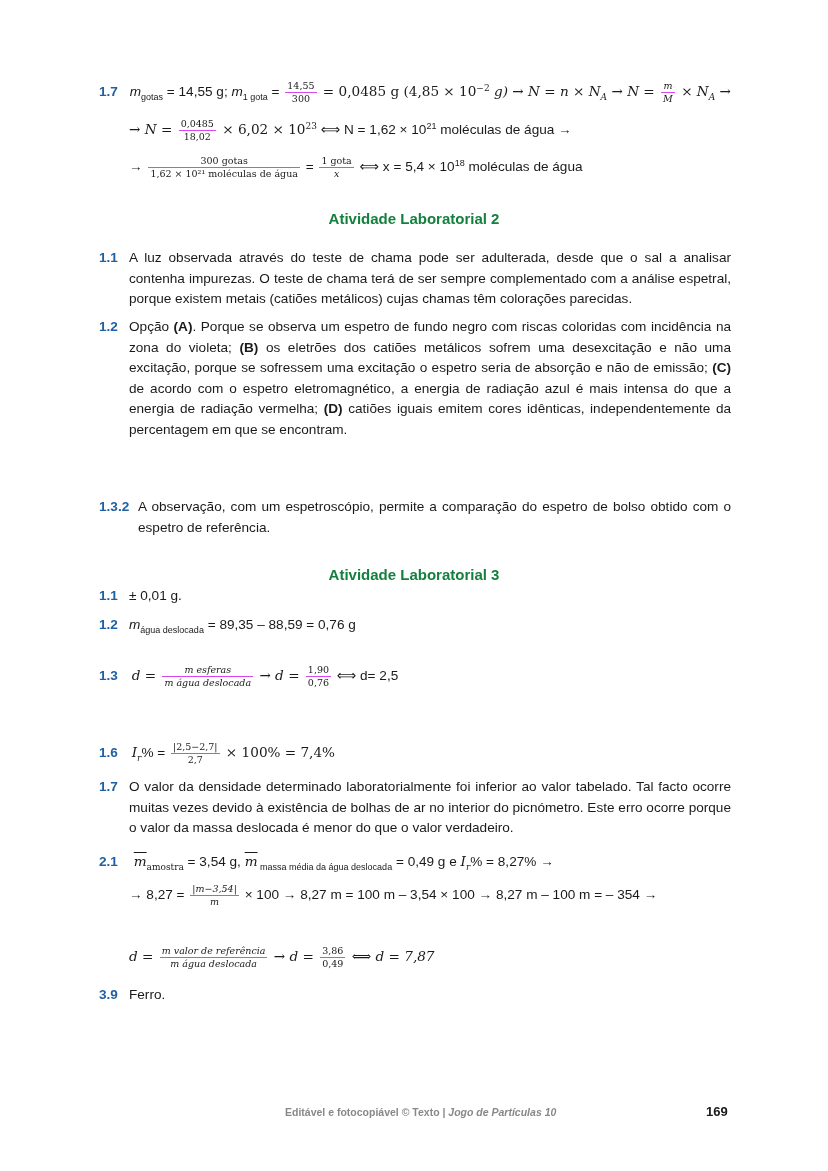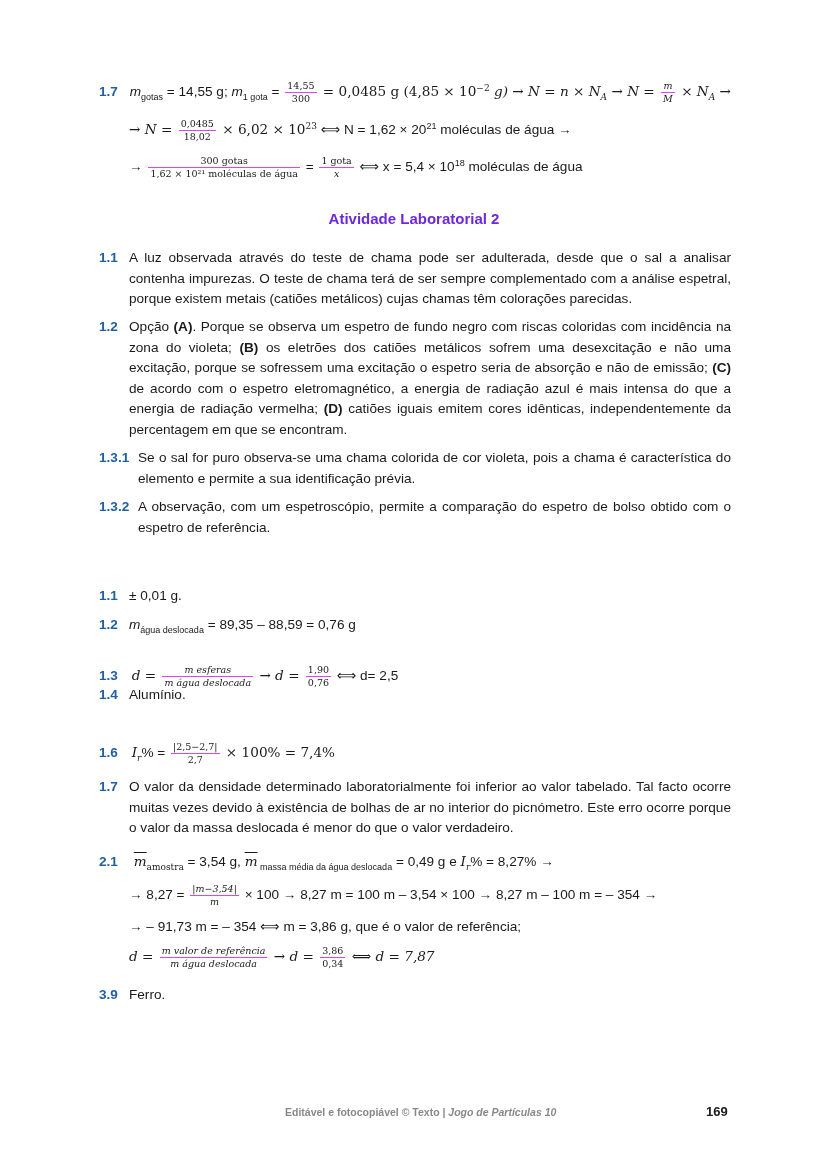--- a/index.html
+++ b/index.html
@@ -11,87 +11,80 @@
   .txt { display: block; margin-left: 30px; text-align: justify; }
   .txt.w2 { margin-left: 39px; }
   .line { position: absolute; white-space: nowrap; line-height: 22px; }
   .math { font-family: "DejaVu Serif", "Liberation Serif", serif; font-style: italic; }
   .rm { font-family: "DejaVu Serif", "Liberation Serif", serif; font-style: normal; }
   .it { font-style: italic; }
   sub, sup { font-size: 9px; line-height: 0; }
   .frac { display: inline-block; vertical-align: middle; text-align: center; margin: 0 2px; }
   .frac > span { display: block; font-family: "DejaVu Serif", "Liberation Serif", serif; font-size: 9.5px; line-height: 12px; padding: 0 2px; }
   .frac > span.top { border-bottom: 1px solid #d946ef; }
-  .heading { position: absolute; left: 0; width: 828px; text-align: center; color: #6d28d9; font-weight: bold; font-size: 15px; }
+  .heading { position: absolute; left: 0; width: 828px; text-align: center; color: #15803d; font-weight: bold; font-size: 15px; }
   .bold { font-weight: bold; }
   .footer { position: absolute; top: 1106px; left: 285px; font-size: 10.5px; color: #888888; font-weight: bold; }
   .footer .it { font-weight: bold; font-style: italic; }
   .pagenum { position: absolute; top: 1104px; left: 706px; font-size: 13px; font-weight: bold; color: #1a1a1a; }
   .bar { text-decoration: overline; }
 </style>
 </head>
 <body>
 
 <div class="page">
 
   <div class="line" style="top:80px; left:99px;">
     <span class="num" style="position:static;">1.7</span>
     <span style="margin-left:8px;" class="it">m</span><sub>gotas</sub><span> = 14,55 g; </span><span class="it">m</span><sub>1 gota</sub><span> = </span><span class="frac"><span class="top">14,55</span><span>300</span></span><span class="rm"> = 0,0485 g (4,85 × 10</span><sup class="rm">−2</sup><span class="math"> g) → N = n × N</span><sub class="math">A</sub><span class="math"> → N = </span><span class="frac"><span class="top math">m</span><span class="math">M</span></span><span class="math"> × N</span><sub class="math">A</sub><span class="math"> →</span>
   </div>
 
   <div class="line" style="top:118px; left:129px;">
-    <span class="math">→ N = </span><span class="frac"><span class="top">0,0485</span><span>18,02</span></span><span class="rm"> × 6,02 × 10</span><sup class="rm">23</sup><span> ⟺ N = 1,62 × 20</span><sup>21</sup><span> moléculas de água →</span>
+    <span class="math">→ N = </span><span class="frac"><span class="top">0,0485</span><span>18,02</span></span><span class="rm"> × 6,02 × 10</span><sup class="rm">23</sup><span> ⟺ N = 1,62 × 10</span><sup>21</sup><span> moléculas de água →</span>
   </div>
 
   <div class="line" style="top:155px; left:129px;">
     <span>→ </span><span class="frac"><span class="top">300 gotas</span><span>1,62 × 10²¹ moléculas de água</span></span><span> = </span><span class="frac"><span class="top">1 gota</span><span class="math">x</span></span><span> ⟺ x = 5,4 × 10</span><sup>18</sup><span> moléculas de água</span>
   </div>
 
   <div class="heading" style="top:210px;">Atividade Laboratorial 2</div>
 
   <div class="item" style="top:248px;">
     <span class="num">1.1</span>
     <span class="txt">A luz observada através do teste de chama pode ser adulterada, desde que o sal a analisar contenha impurezas. O teste de chama terá de ser sempre complementado com a análise espetral, porque existem metais (catiões metálicos) cujas chamas têm colorações parecidas.</span>
   </div>
 
   <div class="item" style="top:317px;">
     <span class="num">1.2</span>
     <span class="txt"><span>Opção </span><span class="bold">(A)</span><span>. Porque se observa um espetro de fundo negro com riscas coloridas com incidência na zona do violeta; </span><span class="bold">(B)</span><span> os eletrões dos catiões metálicos sofrem uma desexcitação e não uma excitação, porque se sofressem uma excitação o espetro seria de absorção e não de emissão; </span><span class="bold">(C)</span><span> de acordo com o espetro eletromagnético, a energia de radiação azul é mais intensa do que a energia de radiação vermelha; </span><span class="bold">(D)</span><span> catiões iguais emitem cores idênticas, independentemente da percentagem em que se encontram.</span></span>
   </div>
 
-  <div class="item" style="top:448px;">
-    <span class="num">1.3.1</span>
-    <span class="txt w2">Se o sal for puro observa-se uma chama colorida de cor violeta, pois a chama é característica do elemento e permite a sua identificação prévia.</span>
-  </div>
 
   <div class="item" style="top:497px;">
     <span class="num">1.3.2</span>
     <span class="txt w2">A observação, com um espetroscópio, permite a comparação do espetro de bolso obtido com o espetro de referência.</span>
   </div>
 
+  <div class="heading" style="top:566px;">Atividade Laboratorial 3</div>
 
   <div class="item" style="top:586px;">
     <span class="num">1.1</span>
     <span class="txt">± 0,01 g.</span>
   </div>
 
   <div class="item" style="top:615px;">
     <span class="num">1.2</span>
     <span class="txt"><span class="it">m</span><sub>água deslocada</sub><span> = 89,35 – 88,59 = 0,76 g</span></span>
   </div>
 
   <div class="line" style="top:664px; left:99px;">
     <span class="num" style="position:static;">1.3</span>
     <span style="margin-left:10px;" class="math">d = </span><span class="frac"><span class="top math">m esferas</span><span class="math">m água deslocada</span></span><span class="math"> → d = </span><span class="frac"><span class="top">1,90</span><span>0,76</span></span><span> ⟺ d= 2,5</span>
   </div>
 
-  <div class="item" style="top:685px;">
-    <span class="num">1.4</span>
-    <span class="txt">Alumínio.</span>
-  </div>
 
 
   <div class="line" style="top:741px; left:99px;">
     <span class="num" style="position:static;">1.6</span>
     <span style="margin-left:10px;" class="math">I</span><sub class="math">r</sub><span>% = </span><span class="frac"><span class="top">|2,5−2,7|</span><span>2,7</span></span><span class="rm"> × 100% = 7,4%</span>
   </div>
 
   <div class="item" style="top:777px;">
     <span class="num">1.7</span>
     <span class="txt">O valor da densidade determinado laboratorialmente foi inferior ao valor tabelado. Tal facto ocorre muitas vezes devido à existência de bolhas de ar no interior do picnómetro. Este erro ocorre porque o valor da massa deslocada é menor do que o valor verdadeiro.</span>
@@ -99,26 +92,23 @@
 
   <div class="line" style="top:850px; left:99px;">
     <span class="num" style="position:static;">2.1</span>
     <span style="margin-left:12px;" class="math bar">m</span><sub class="rm">amostra</sub><span> = 3,54 g, </span><span class="math bar">m</span><sub> massa média da água deslocada</sub><span> = 0,49 g e </span><span class="math">I</span><sub class="math">r</sub><span>% = 8,27% →</span>
   </div>
 
   <div class="line" style="top:883px; left:129px;">
     <span>→ 8,27 = </span><span class="frac"><span class="top math">|m−3,54|</span><span class="math">m</span></span><span> × 100 → 8,27 m = 100 m – 3,54 × 100 → 8,27 m – 100 m = – 354 →</span>
   </div>
 
-  <div class="line" style="top:916px; left:129px;">
-    <span>→ – 91,73 m = – 354 ⟺ m = 3,86 g, que é o valor de referência;</span>
-  </div>
 
   <div class="line" style="top:945px; left:129px;">
-    <span class="math">d = </span><span class="frac"><span class="top math">m valor de referência</span><span class="math">m água deslocada</span></span><span class="math"> → d = </span><span class="frac"><span class="top">3,86</span><span>0,34</span></span><span class="math"> ⟺ d = 7,87</span>
+    <span class="math">d = </span><span class="frac"><span class="top math">m valor de referência</span><span class="math">m água deslocada</span></span><span class="math"> → d = </span><span class="frac"><span class="top">3,86</span><span>0,49</span></span><span class="math"> ⟺ d = 7,87</span>
   </div>
 
   <div class="item" style="top:985px;">
     <span class="num">3.9</span>
     <span class="txt">Ferro.</span>
   </div>
 
   <div class="footer">
     <span>Editável e fotocopiável © Texto | </span><span class="it">Jogo de Partículas 10</span>
   </div>

